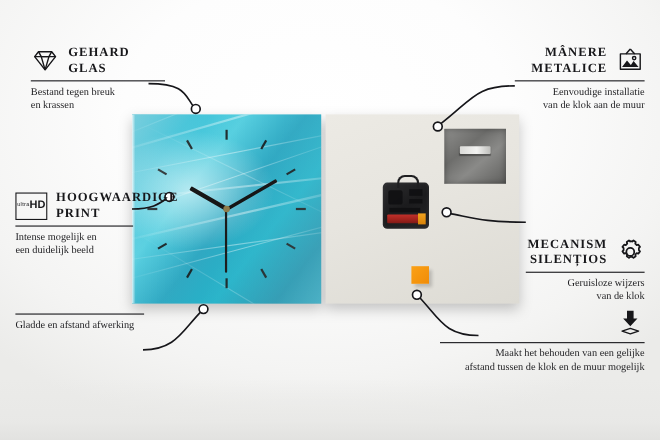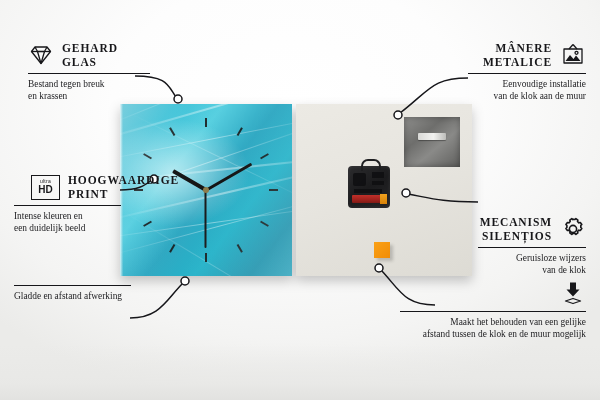--- a/index.html
+++ b/index.html
@@ -220,26 +220,25 @@
     flex: 0 0 26px;
     color: #17171a;
   }
   .f-icon svg { display: block; width: 26px; height: 26px; }
 
   
   .hd-badge {
     width: 27px; height: 23px;
     border: 1.6px solid #17171a;
     display: flex;
-    flex-direction: column;
+    flex-direction: row;
     align-items: center;
     justify-content: center;
     flex: 0 0 27px;
     line-height: 1;
-    margin-left: 17px;
   }
   .hd-badge .u {
     font-family: "Liberation Sans", sans-serif;
     font-size: 5px;
     letter-spacing: .3px;
     color: #17171a;
     margin-bottom: 1px;
   }
   .hd-badge .hd {
     font-family: "Liberation Sans", sans-serif;
@@ -357,21 +356,21 @@
   <div class="feature left" style="left:14px; top:172px; width:107px;">
     <div class="f-head">
       <span class="hd-badge">
         <span class="u">ultra</span>
         <span class="hd">HD</span>
       </span>
       <span class="f-title">HOOGWAARDIGE
 PRINT</span>
     </div>
     <div class="f-rule"></div>
-    <div class="f-desc">Intense kleuren en
+    <div class="f-desc">Intense mogelijk en
 een duidelijk beeld</div>
   </div>
 
   <div class="feature left" style="left:14px; top:282px; width:117px;">
     <div class="f-rule"></div>
     <div class="f-desc">Gladde en afstand afwerking</div>
   </div>
 
   <div class="feature right" style="left:468px; top:40px; width:118px;">
     <div class="f-head">

